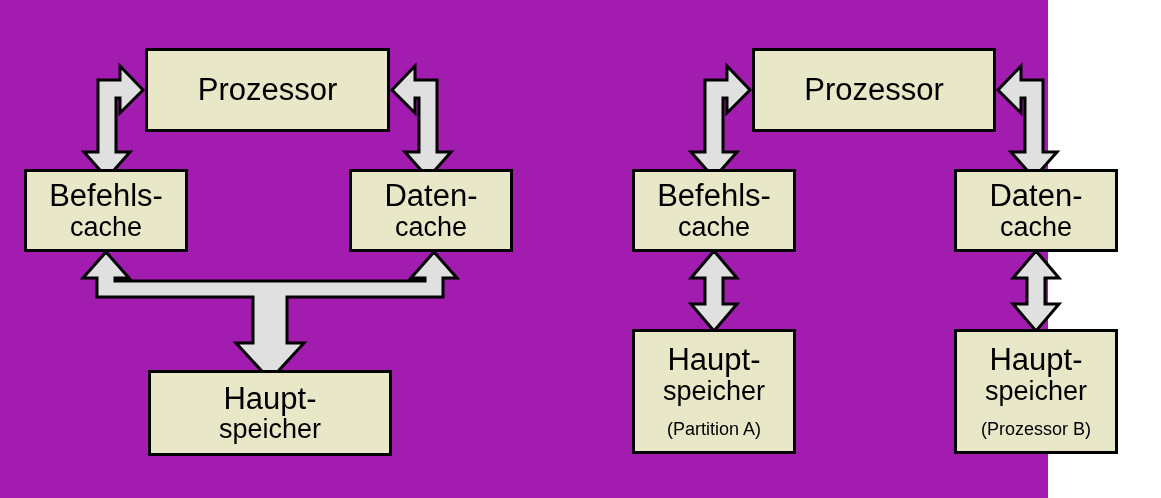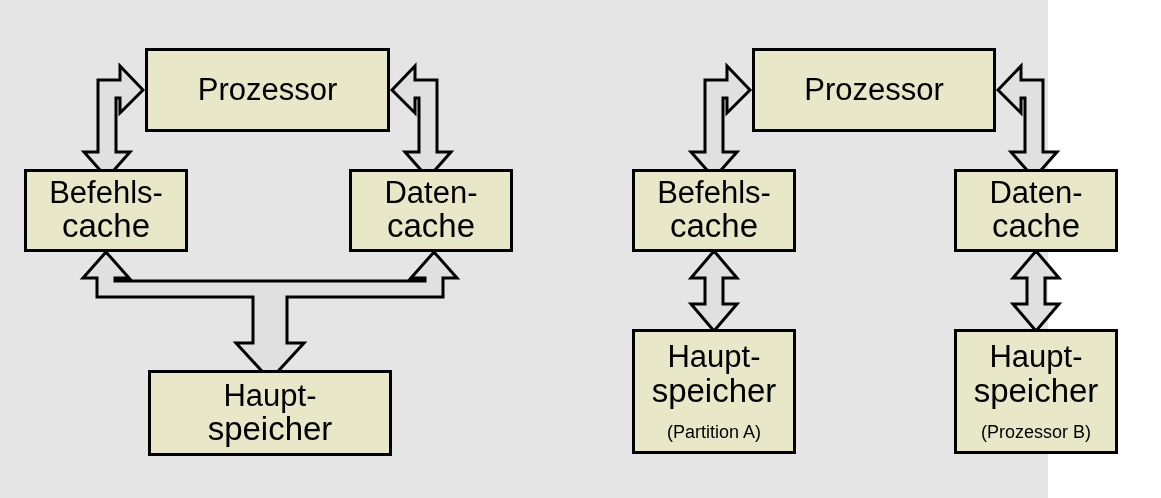--- a/index.html
+++ b/index.html
@@ -10,21 +10,21 @@
   body {
     width: 1161px;
     height: 498px;
     font-family: "Liberation Sans", sans-serif;
     overflow: hidden;
   }
   #stage {
     position: relative;
     width: 1048px;
     height: 498px;
-    background: #e5e5e5;
+    background: #a21caf;
     text-decoration: underline;
   }
   .arrow-layer {
     position: absolute;
     left: 0;
     top: 0;
     width: 1161px;
     height: 498px;
     pointer-events: none;
   }
@@ -39,21 +39,21 @@
     justify-content: center;
     text-align: center;
     color: #000000;
     line-height: 1.04;
   }
   .node .t1 {
     font-size: 31px;
     white-space: nowrap;
   }
   .node .t2 {
-    font-size: 33px;
+    font-size: 27px;
     white-space: nowrap;
   }
   .node .sub {
     font-size: 18px;
     white-space: nowrap;
     margin-top: 15px;
   }
   
   #l-proc   { left: 145px; top: 48px;  width: 245px; height: 84px; }
   #l-icache { left: 24px;  top: 169px; width: 164px; height: 83px; }

